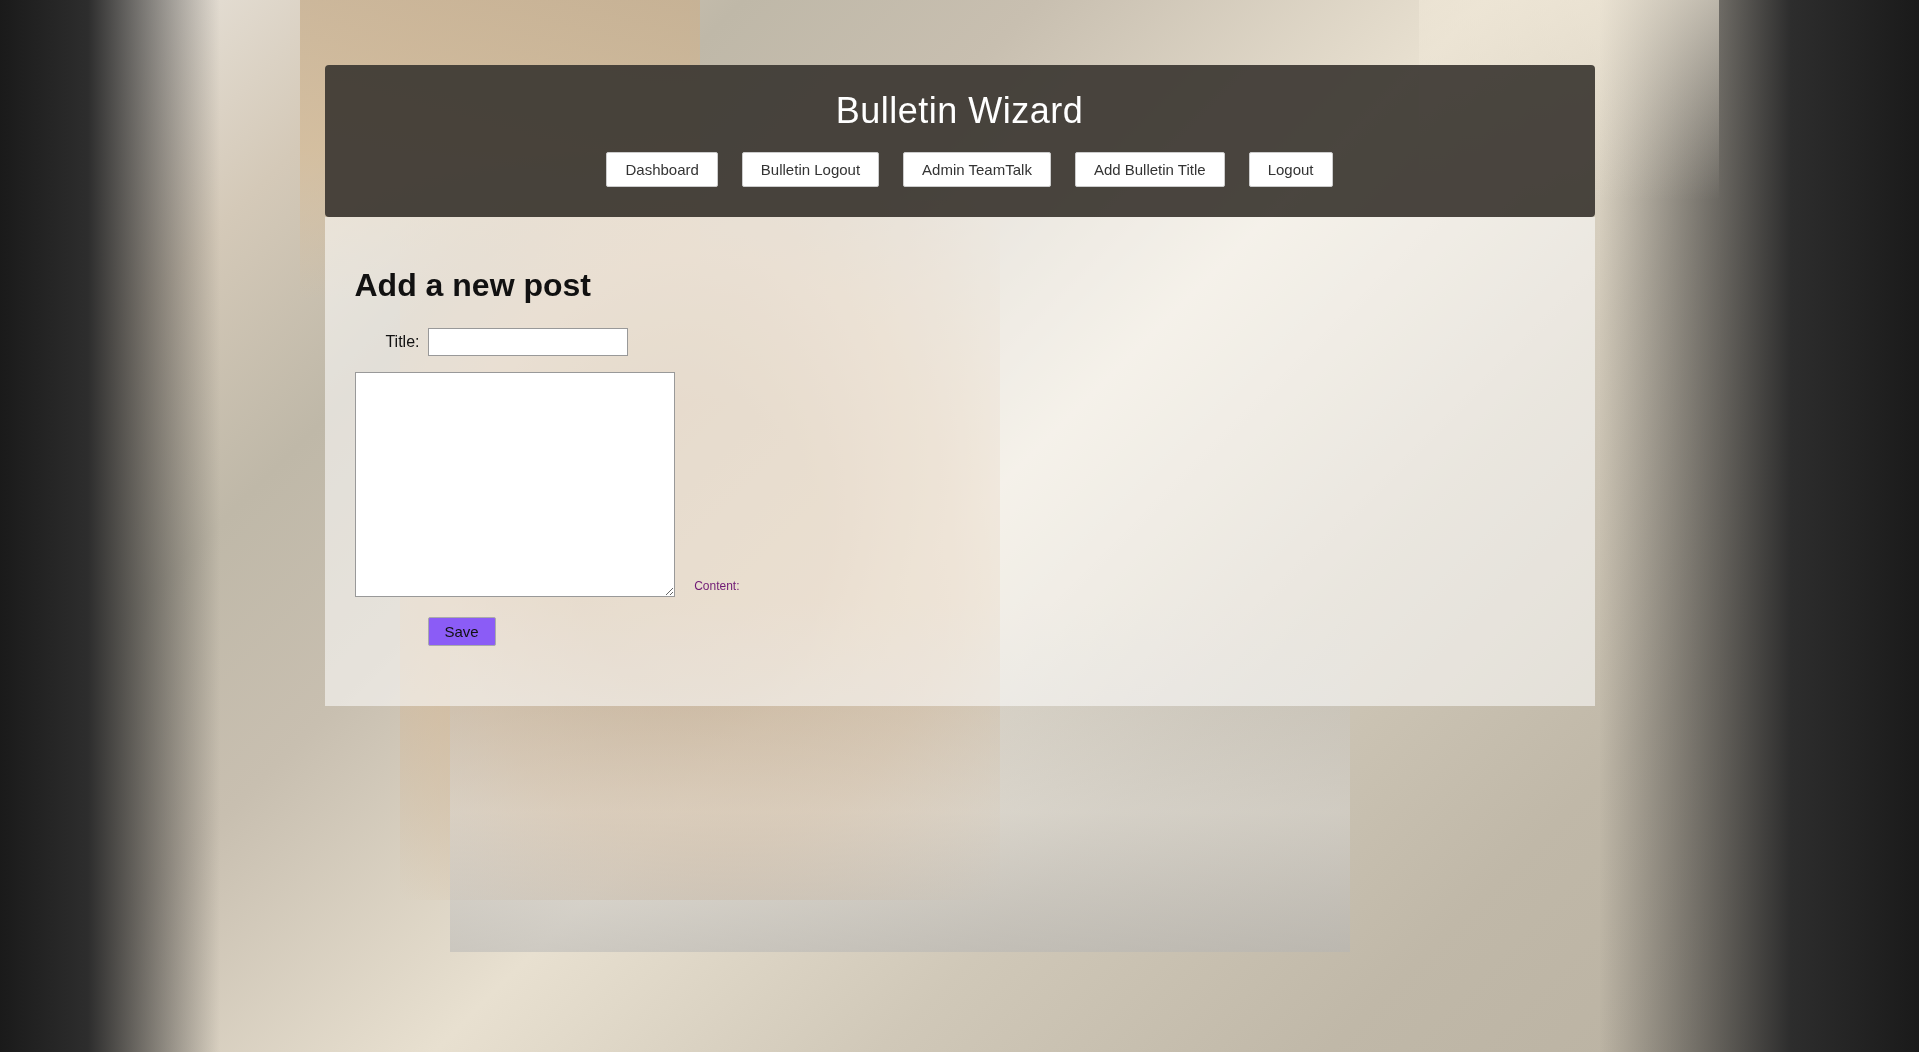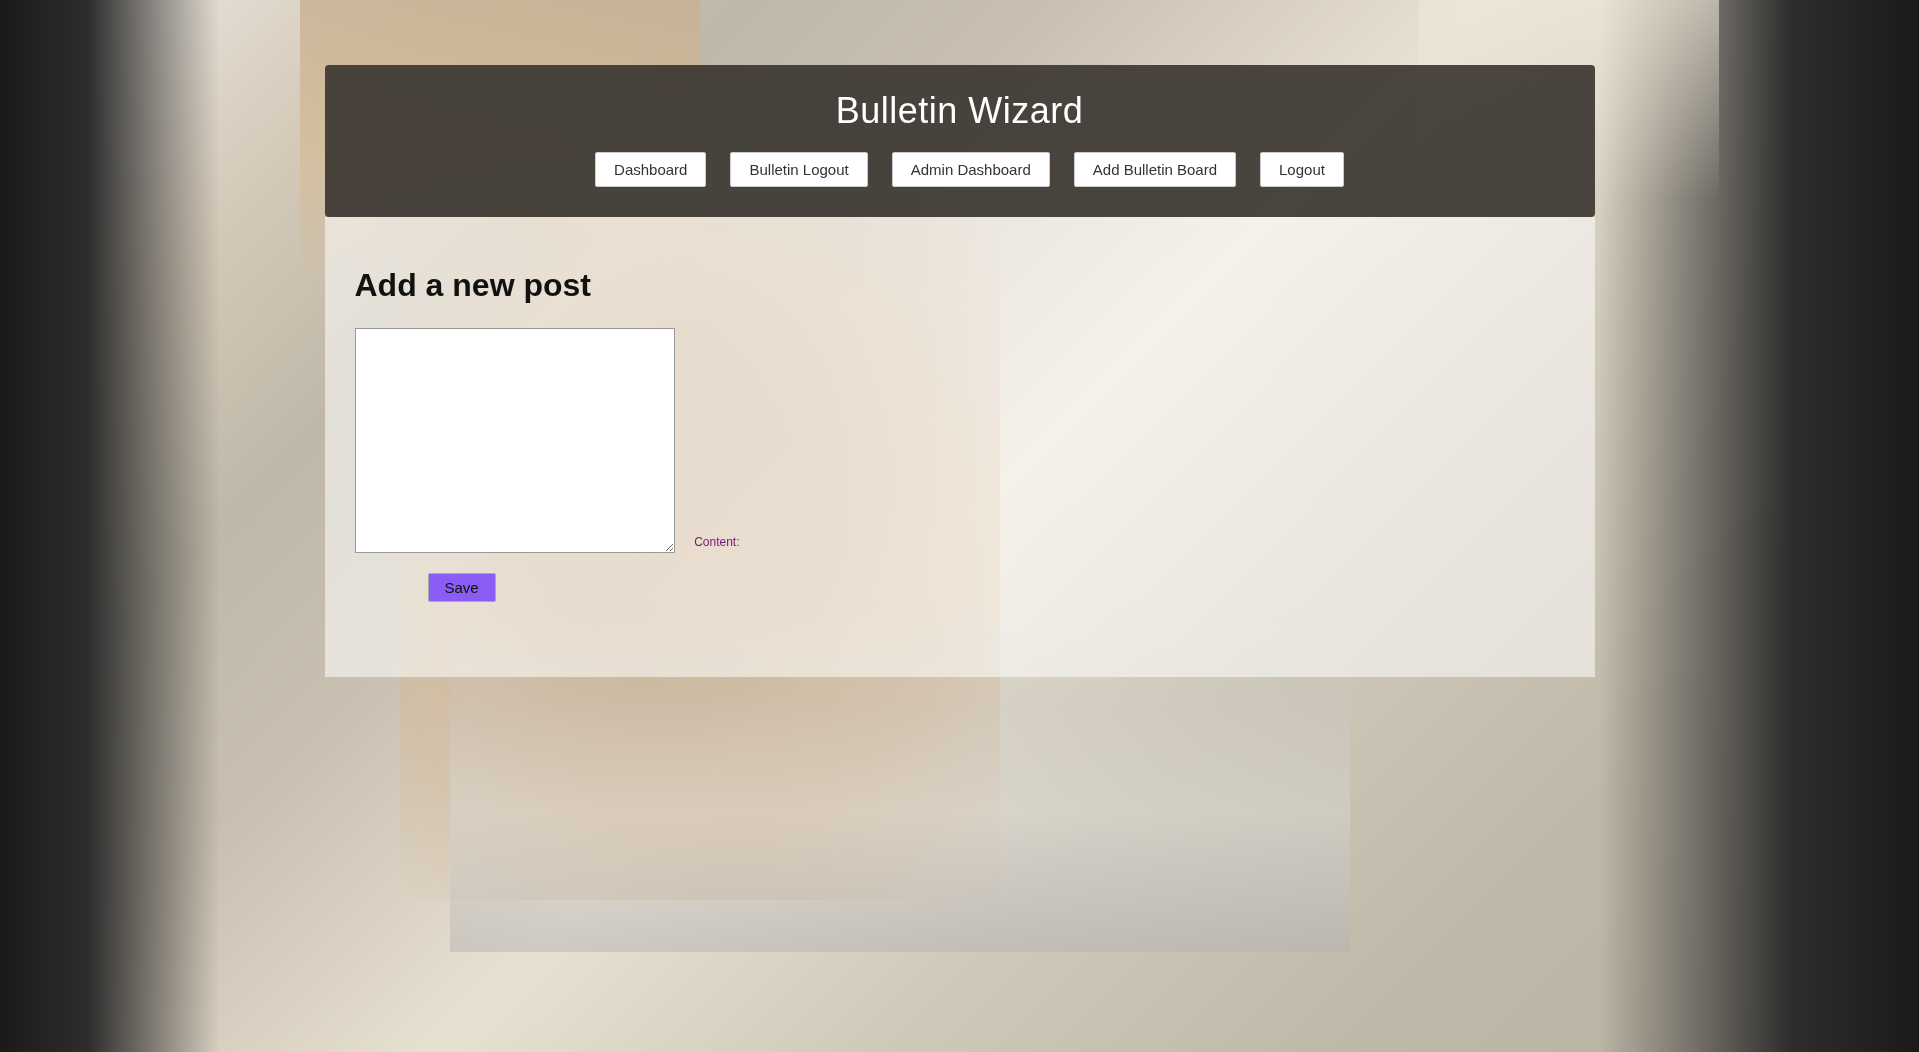--- a/index.html
+++ b/index.html
@@ -244,31 +244,35 @@
 <div class="bg-middle"></div>
 <div class="bg-laptops"></div>
 
 <div class="page-wrapper">
 
   <div class="header">
     <h1 class="app-title">Bulletin Wizard</h1>
     <nav class="nav-bar">
       <a class="nav-button" href="#">Dashboard</a>
       <a class="nav-button" href="#">Bulletin Logout</a>
-      <a class="nav-button" href="#">Admin Dashboard</a>
-      <a class="nav-button" href="#">Add Bulletin Board</a>
+      <a class="nav-button" href="#">Admin TeamTalk</a>
+      <a class="nav-button" href="#">Add Bulletin Title</a>
       <a class="nav-button" href="#">Logout</a>
     </nav>
   </div>
 
   <div class="main-content">
     <div class="content-inner">
 
       <h2 class="page-heading">Add a new post</h2>
 
+      <div class="form-row">
+        <label class="form-label">Title:</label>
+        <input type="text" class="form-input-title" style="">
+      </div>
 
       <div class="form-textarea-row">
         <textarea class="form-textarea" style=""></textarea>
         <label class="form-textarea-label">Content:</label>
       </div>
 
       <button class="save-button">Save</button>
 
     </div>
   </div>

